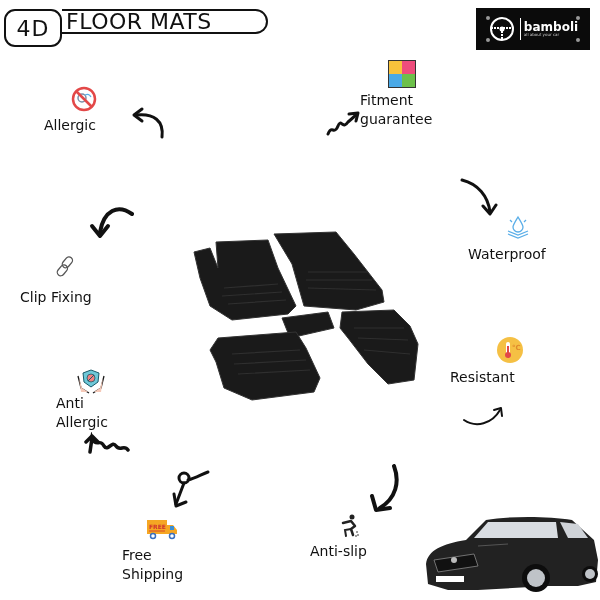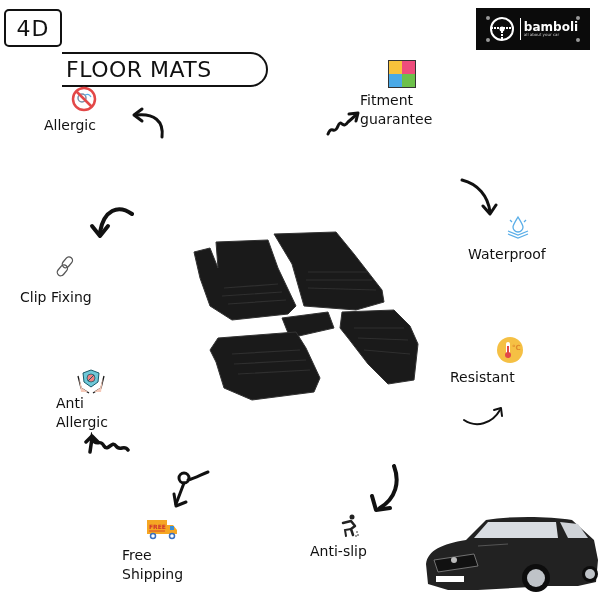--- a/index.html
+++ b/index.html
@@ -1,20 +1,20 @@
 <!DOCTYPE html>
 <html><head>
 <meta charset="utf-8">
 <style>
   * { box-sizing: border-box; margin: 0; padding: 0; }
   body { width: 600px; height: 600px; background: #ffffff; position: relative; overflow: hidden; font-family: "DejaVu Sans", sans-serif; color: #111; }
   .abs { position: absolute; }
   .title-wrap { left: 4px; top: 9px; height: 38px; width: 264px; }
-  .badge4d { position: absolute; left: 0; top: 0; width: 58px; height: 38px; border: 2.5px solid #111; border-radius: 5px; font-size: 22px; font-weight: 500; display: flex; align-items: center; justify-content: center; letter-spacing: 1px; }
-  .pill { position: absolute; left: 58px; top: 0; width: 206px; height: 35px; border: 2.5px solid #111; border-left: none; border-radius: 0 19px 19px 0; font-size: 22px; display: flex; align-items: center; padding-left: 4px; letter-spacing: 0.5px; margin-top: 43px; }
+  .badge4d { position: absolute; left: 0; top: 0; width: 58px; height: 38px; border: 2.5px solid #111; border-radius: 11px; font-size: 22px; font-weight: 500; display: flex; align-items: center; justify-content: center; letter-spacing: 1px; }
+  .pill { position: absolute; left: 58px; top: 0; width: 206px; height: 25px; border: 2.5px solid #111; border-left: none; border-radius: 0 19px 19px 0; font-size: 22px; display: flex; align-items: center; padding-left: 4px; letter-spacing: 0.5px; }
   .logo { left: 476px; top: 8px; width: 114px; height: 42px; background: #0b0b0b; display: flex; align-items: center; justify-content: center; gap: 4px; }
   .logo .dot { position: absolute; width: 4px; height: 4px; background: #999; border-radius: 50%; }
   .logo-text { color: #fff; font-size: 12px; font-weight: bold; line-height: 1; }
   .logo-sub { color: #ccc; font-size: 4px; line-height: 1; }
   .feat { text-align: left; font-size: 14px; line-height: 19px; }
   .feat .lbl { display: block; }
   svg { display: block; }
 </style>
 </head>
 <body>

